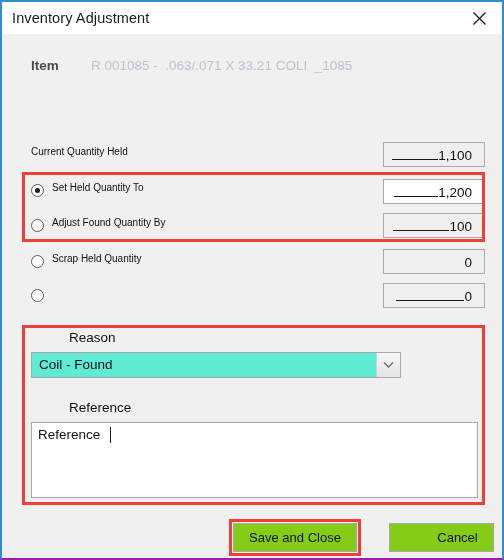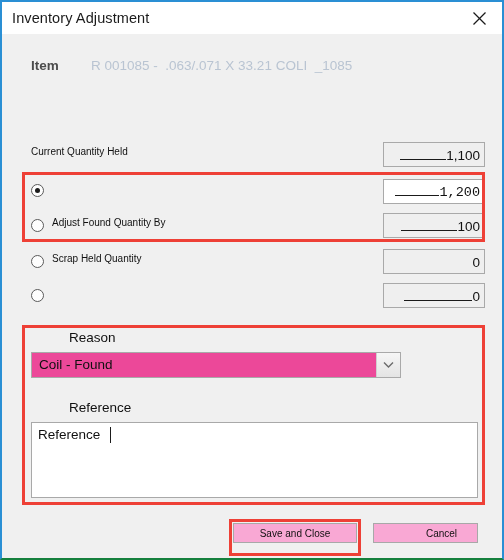--- a/index.html
+++ b/index.html
@@ -12,21 +12,21 @@
     -webkit-font-smoothing: antialiased;
   }
 
   #window {
     position: relative;
     width: 504px;
     height: 560px;
     box-sizing: border-box;
     border-left: 2px solid #2a8fd4;
     border-right: 2px solid #2a8fd4;
-    border-bottom: 2px solid #15803d;
+    border-bottom: 2px solid #a21caf;
     border-top: none;
     background: #f0f0f0;
     overflow: hidden;
   }
 
   
   #titlebar {
     position: absolute;
     left: 0; top: 0;
     width: 500px;
@@ -99,21 +99,21 @@
     width: 102px;
     height: 25px;
     box-sizing: border-box;
     border: 1px solid #a9a9a9;
     background: #efefef;
     overflow: hidden;
   }
   .numfield.white { background: #ffffff; }
   .numfield .masked {
     position: absolute;
-    right: 4px;
+    right: 12px;
     bottom: 2px;
     font-size: 13.5px;
     color: #101010;
     white-space: pre;
     line-height: 17px;
   }
   .numfield .pad {
     border-bottom: 1.6px solid #1a1a1a;
     display: inline-block;
     vertical-align: baseline;
@@ -149,21 +149,21 @@
     margin-left: 37px;
   }
   #reason-select {
     position: absolute;
     left: 29px;
     top: 318px;
     width: 370px;
     height: 26px;
     box-sizing: border-box;
     border: 1px solid #a9a9a9;
-    background: #ec4899;
+    background: #5eead4;
   }
   #reason-value {
     position: absolute;
     left: 7px;
     top: 4px;
     font-size: 13.5px;
     color: #101010;
   }
   #reason-arrow {
     position: absolute;
@@ -201,33 +201,33 @@
     left: 78px;
     top: 4px;
     width: 1px;
     height: 16px;
     background: #1b1b1b;
   }
 
   
   .btn {
     position: absolute;
-    height: 20px;
+    height: 29px;
     box-sizing: border-box;
     border: 1px solid #a8a8a8;
-    background: #f9a8d4;
+    background: #84cc16;
     display: flex;
     align-items: center;
     justify-content: center;
-    font-size: 10px;
+    font-size: 13px;
     color: #101010;
     cursor: default;
   }
   #btn-save { left: 231px; top: 489px; width: 124px; }
-  #btn-cancel { left: 371px; top: 489px; width: 105px; padding-left: 32px; }
+  #btn-cancel { left: 387px; top: 489px; width: 105px; padding-left: 32px; }
 
   
   .annot {
     position: absolute;
     border: 3px solid #ee4036;
     box-sizing: border-box;
     pointer-events: none;
   }
   #annot-qty   { left: 20px;  top: 138px; width: 463px; height: 70px; }
   #annot-reason{ left: 20px;  top: 291px; width: 463px; height: 180px; }
@@ -252,21 +252,22 @@
 
     <div class="item-label">Item</div>
     <div class="item-value">R 001085 -  .063/.071 X 33.21 COLI  _1085</div>
 
     <div class="row-label" style="left:29px; top:112px;">Current Quantity Held</div>
     <div class="numfield" style="left:381px; top:108px;">
       <div class="masked"><span class="pad" style="width:46px;"></span><span>1,100</span></div>
     </div>
 
     <div class="radio checked" style="left:29px; top:150px;"></div>
-    <div class="numfield white" style="left:381px; top:145px;font-family:Liberation Mono, monospace;">
+    <div class="row-label" style="left:50px; top:148px;">Set Held Quantity To</div>
+    <div class="numfield white" style="left:381px; top:145px;">
       <div class="masked"><span class="pad" style="width:44px;"></span><span>1,200</span></div>
     </div>
 
     <div class="radio" style="left:29px; top:185px;"></div>
     <div class="row-label" style="left:50px; top:183px;">Adjust Found Quantity By</div>
     <div class="numfield" style="left:381px; top:179px;text-align:center;">
       <div class="masked"><span class="pad" style="width:56px;"></span><span>100</span></div>
     </div>
 
     <div class="radio" style="left:29px; top:221px;"></div>

